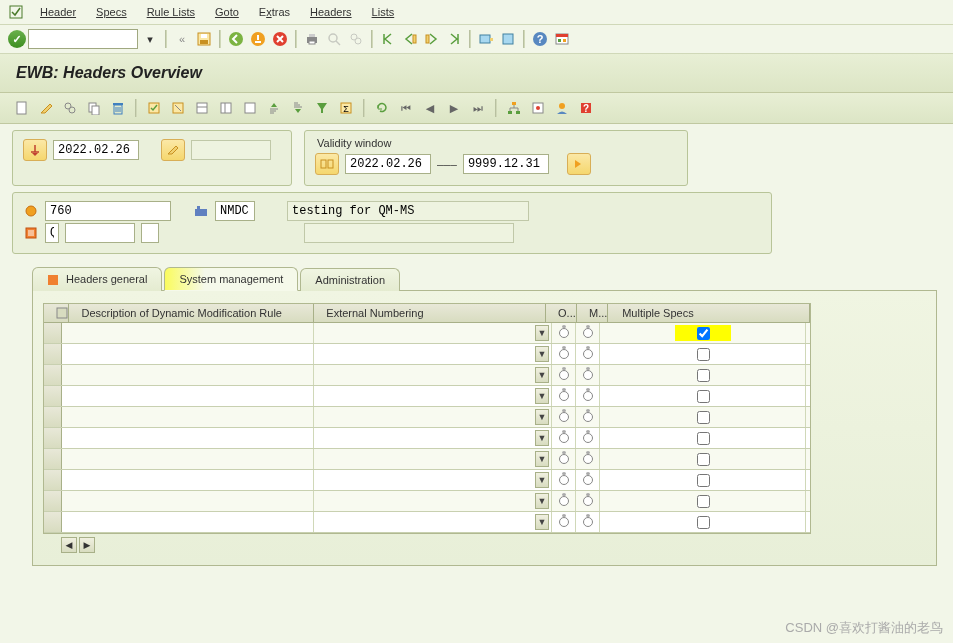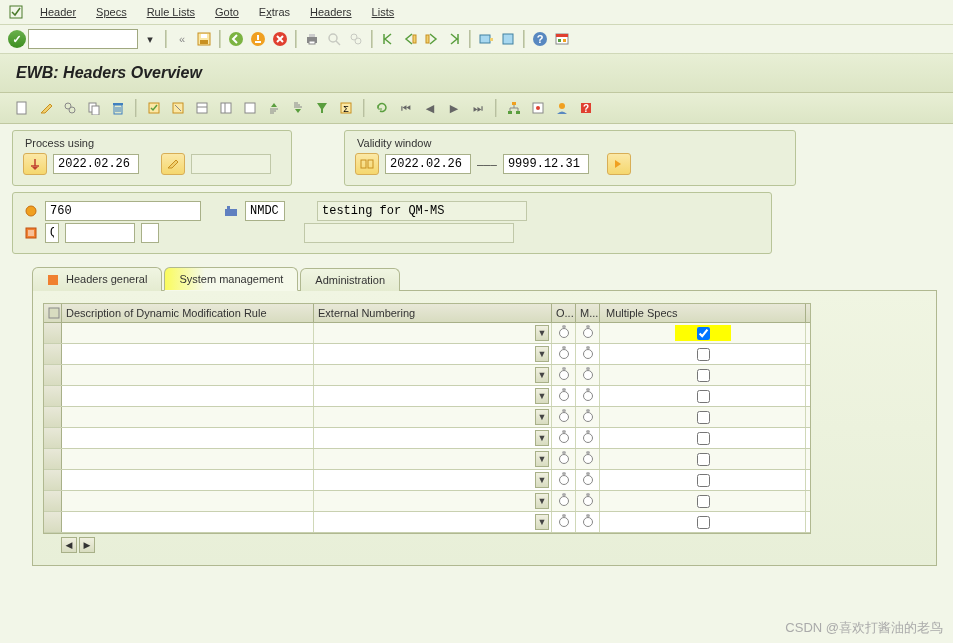--- a/index.html
+++ b/index.html
@@ -13,37 +13,37 @@
 .tb-sep { width: 2px; height: 18px; background: #d0d8b8; margin: 0 3px; border-left:1px solid #b8c0a0; }
 .tb-input { width: 110px; height: 20px; border: 1px solid #a0a880; background: #fff; font-size: 11px; }
 .green-check { width:18px;height:18px;border-radius:50%;background:linear-gradient(#6ab04c,#3e8e21);display:flex;align-items:center;justify-content:center;color:#fff;font-size:11px;font-weight:bold;}
 .title-bar { background: linear-gradient(#e8efd5,#dce5c5); padding: 10px 16px; border-bottom: 1px solid #c0c8a0; font-size: 16px; font-weight: bold; font-style: italic; color: #222; }
 .sub-toolbar { display: flex; align-items: center; padding: 5px 12px; gap: 4px; background: linear-gradient(#e8efd5, #dce5c5); border-bottom: 1px solid #c0c8a0;}
 .section { margin: 6px 12px; }
 .section-row { display: flex; gap: 12px; }
 .fieldset { border: 1px solid #b8c498; border-radius: 3px; padding: 6px 10px 10px; background: #eaf0db; }
 .fieldset-title { font-size: 11px; color: #333; margin-bottom: 4px; padding-left: 2px; }
 .process-using { width: 280px; }
-.validity-window { width: 452px; margin-left: 40px; }
+.validity-window { width: 384px; }
 .context { width: 760px; }
 .field-row { display: flex; align-items: center; gap: 6px; margin-top: 2px; }
 .sap-input { height: 20px; border: 1px solid #a8b088; background: #fff; padding: 1px 4px; font-family: 'Courier New', monospace; font-size: 12px; }
 .sap-input-ro { height: 20px; border: 1px solid #c0c8a8; background: #eef3e0; padding: 1px 4px; font-family: 'Courier New', monospace; font-size: 12px; }
 .icon-btn { width: 24px; height: 22px; border: 1px solid #d8ae56; background: linear-gradient(#fbe8a6,#f5d76e); border-radius: 3px; display: flex; align-items: center; justify-content: center; cursor: pointer; font-size: 11px; }
 .small-icon { width: 16px; height: 16px; display: flex; align-items: center; justify-content: center; font-size: 12px; }
 .tabs-wrap { margin: 12px 16px 0; padding-left: 16px; }
 .tabs { display: flex; align-items: flex-end; }
 .tab { padding: 5px 14px; border: 1px solid #b0b890; border-bottom: none; background: linear-gradient(#f0f5e2,#e4ebd0); border-radius: 6px 6px 0 0; margin-right: 2px; cursor: pointer; position: relative; top: 1px; }
 .tab.active { background: #f5f9ea; border-bottom: 1px solid #f5f9ea; z-index: 2; }
 .tab.highlight { background: linear-gradient(90deg, rgba(255,255,0,0.6) 0%, rgba(245,249,234,1) 30%); }
 .tab .ticon { display: inline-block; width: 12px; height: 12px; margin-right: 4px; vertical-align: middle; }
 .tab-panel { border: 1px solid #b0b890; padding: 12px 10px; background: linear-gradient(#f0f5e2,#e8efd8); }
 .grid { border: 1px solid #b0b890; width: 768px; }
 .grid-header { display: flex; background: linear-gradient(#e8e8d8,#d8dcc0); border-bottom: 1px solid #a8b088; }
-.grid-header > div { border-right: 1px solid #a8b088; padding: 3px 4px; font-size: 11px; color: #333; text-align: left; overflow: hidden; white-space: nowrap; }
+.grid-header > div { border-right: 1px solid #a8b088; padding: 3px 4px; font-size: 11px; color: #333; text-align: left; overflow: hidden; white-space: nowrap; margin-left: 8px; }
 .grid-row { display: flex; border-bottom: 1px solid #c8d0b0; background: #fff; height: 21px; }
 .grid-row:nth-child(odd) { background: #f8faf0; }
 .grid-row > div { border-right: 1px solid #d0d8b8; display: flex; align-items: center; padding: 0 2px; height:100%;}
 .col-sel { width: 18px; background: linear-gradient(#e8e8d8,#d8dcc0); border-right: 1px solid #a8b088 !important; }
 .col-desc { width: 252px; }
 .col-ext { width: 238px; justify-content: flex-end; }
 .col-o { width: 24px; justify-content: center; }
 .col-m { width: 24px; justify-content: center; }
 .col-spec { width: 206px; justify-content: center; }
 .dropdown-arrow { width: 14px; height: 16px; background: linear-gradient(#f0f0e0,#d8dcc0); border: 1px solid #a8b088; display: flex; align-items: center; justify-content: center; font-size: 9px; color: #444; cursor: pointer; }
@@ -309,21 +309,20 @@
       <svg width="14" height="14">
         <rect x="2" y="2" width="10" height="10" fill="#e04030"></rect>
         <text x="7" y="11" text-anchor="middle" fill="#fff" font-size="10" font-weight="bold">?</text>
       </svg>
     </span>
 </div>
 
 <div class="section">
   <div class="section-row">
     <div class="fieldset process-using">
-      <div class="fieldset-title">Process using</div>
       <div class="field-row">
         <span class="icon-btn">
             <svg width="14" height="12">
               <path d="M7 1 L7 8 M3 8 L11 8" stroke="#c04030" stroke-width="1.5"></path>
               <path d="M4 9 L7 12 L10 9" fill="#c04030"></path>
             </svg>
           </span>
         <input class="sap-input" style="width: 86px;" value="2022.02.26">
         <span style="width:10px"></span>
         <span class="icon-btn">
@@ -358,31 +357,31 @@
 </div>
 
 <div class="section">
   <div class="fieldset context">
     <div class="field-row">
       <span class="small-icon">
           <svg width="14" height="12">
             <circle cx="7" cy="6" r="5" fill="#f0a020" stroke="#c87010"></circle>
           </svg>
         </span>
-      <input class="sap-input" style="width: 156px;" value="760">
+      <input class="sap-input" style="width: 126px;" value="760">
       <span style="width:10px"></span>
       <span class="small-icon">
           <svg width="14" height="12">
             <rect x="1" y="4" width="12" height="7" fill="#6080c0"></rect>
             <rect x="3" y="1" width="3" height="4" fill="#6080c0"></rect>
           </svg>
         </span>
       <input class="sap-input" style="width: 40px;" value="NMDC">
       <span style="width:20px"></span>
-      <input class="sap-input-ro" style="width: 210px;" value="testing for QM-MS">
+      <input class="sap-input-ro" style="width: 242px;" value="testing for QM-MS">
     </div>
     <div class="field-row">
       <span class="small-icon">
           <svg width="14" height="12">
             <rect x="2" y="1" width="10" height="10" fill="#f08030" stroke="#c05010"></rect>
             <line x1="4" y1="4" x2="10" y2="4" stroke="#fff"></line>
             <line x1="4" y1="6" x2="10" y2="6" stroke="#fff"></line>
             <line x1="4" y1="8" x2="10" y2="8" stroke="#fff"></line>
           </svg>
         </span>

